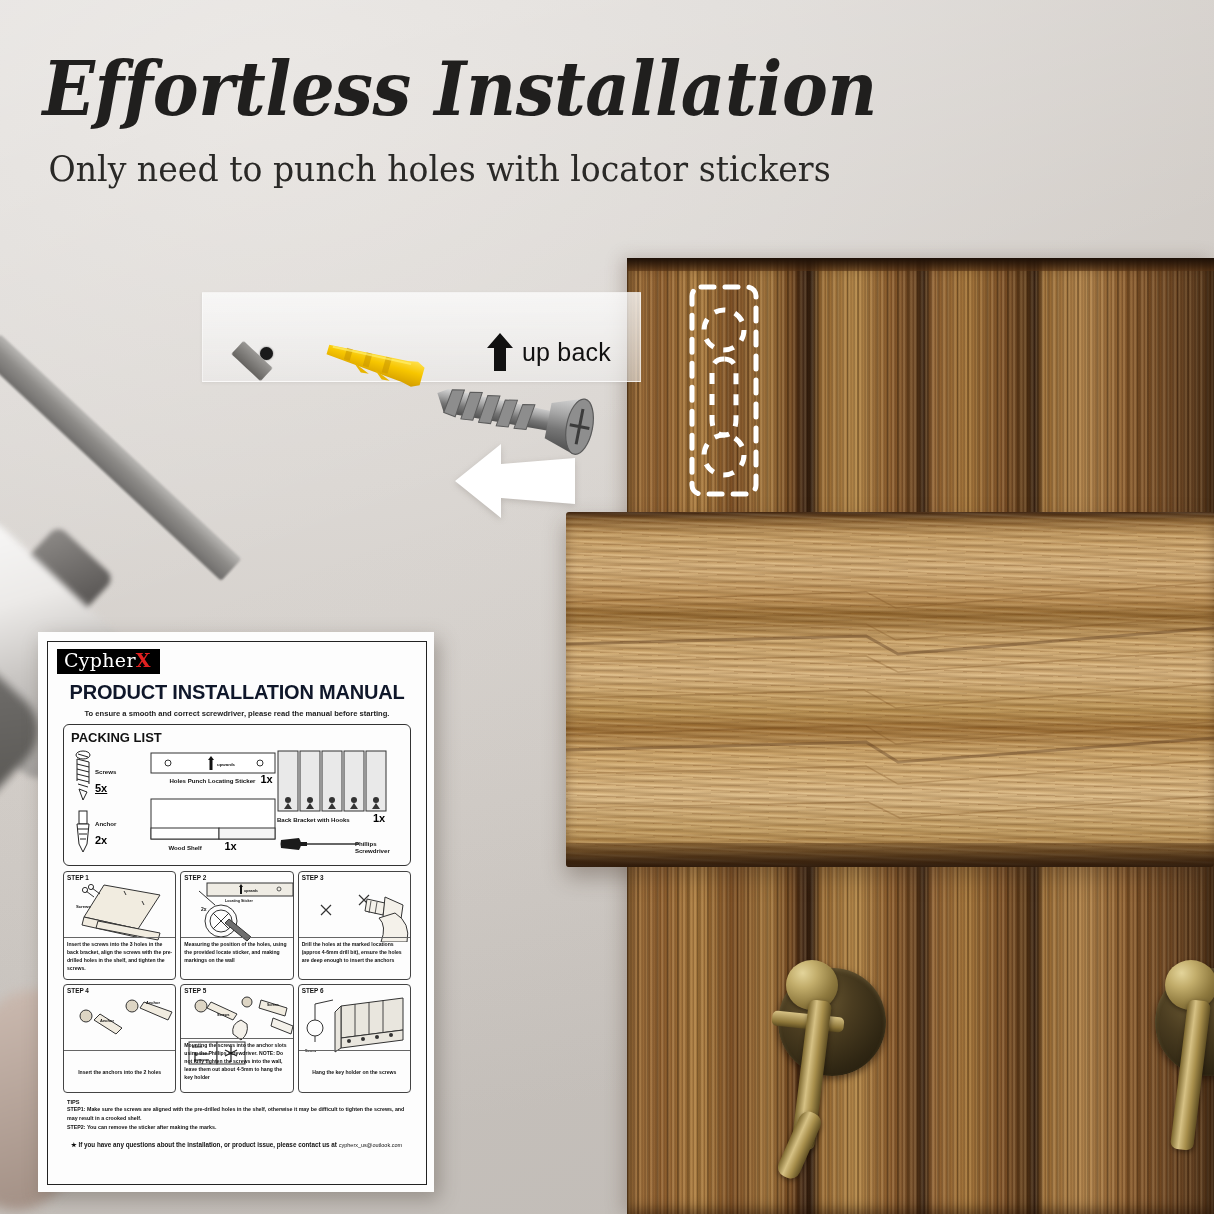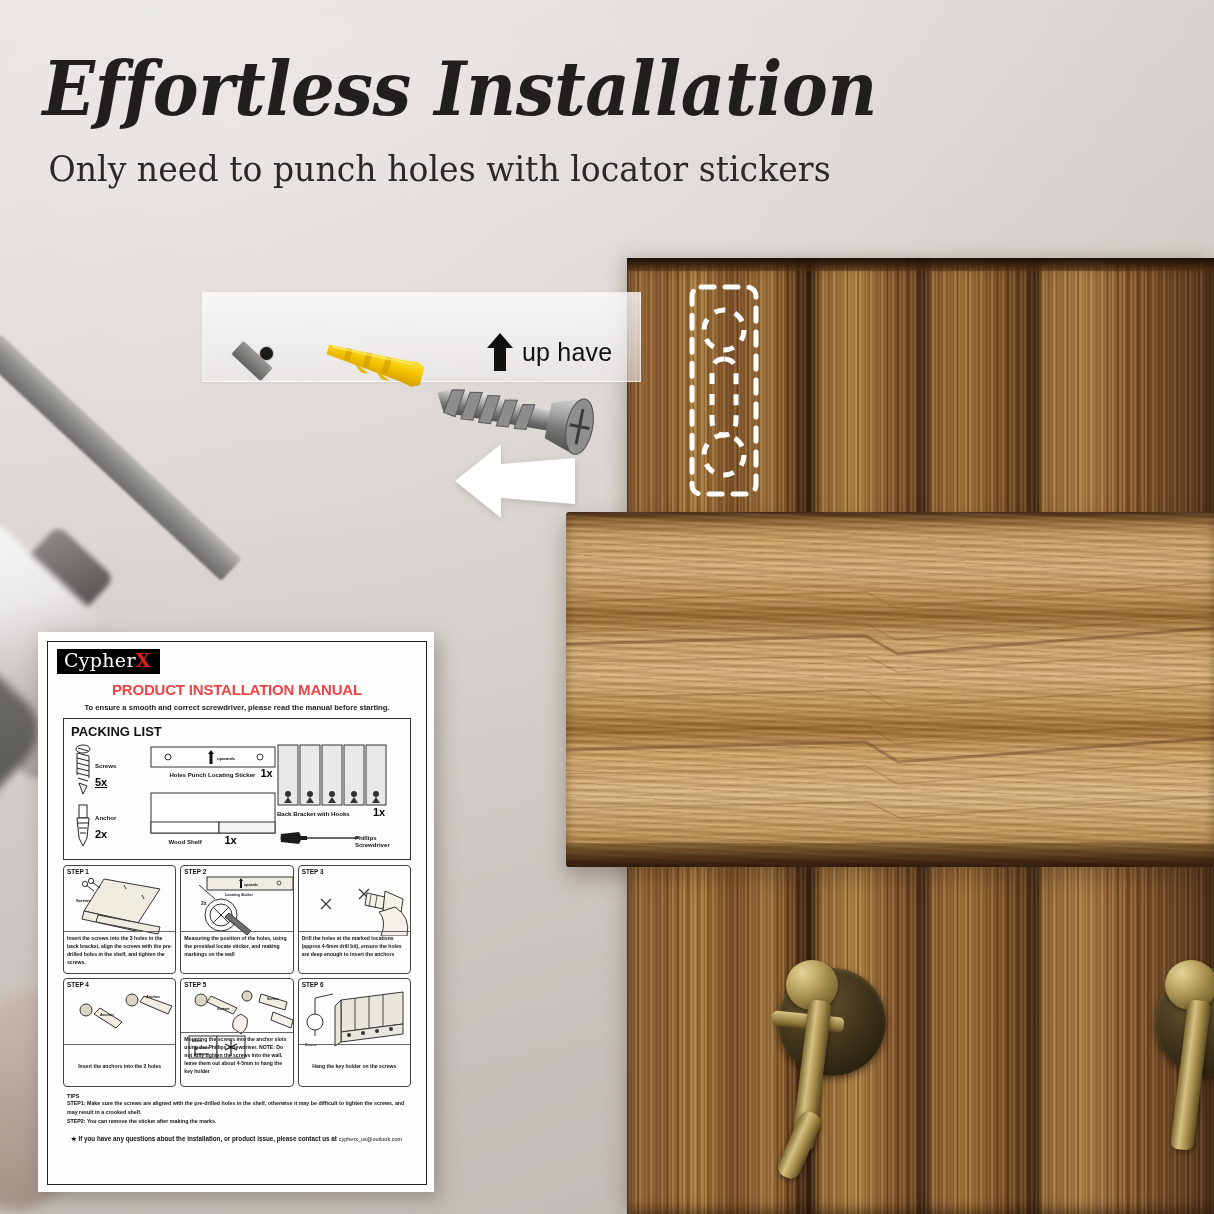--- a/index.html
+++ b/index.html
@@ -184,25 +184,25 @@
   }
   .m-inner{position:absolute;left:9px;top:9px;width:378px;height:542px;border:1.4px solid #222;}
   .m-pad{padding:7px 9px;}
   .m-logo{
     display:inline-block;background:#000;padding:2px 9px 3px 7px;
     font-family:"DejaVu Serif", serif;
     font-size:19px;letter-spacing:.3px;color:#fff;line-height:1.05;
   }
   .m-logo .x{color:#e02020;font-weight:700;}
   .m-title{
-    text-align:center;font-weight:700;font-size:15px;color:#ef4444;margin-top:7px;letter-spacing:-.2px;
+    text-align:center;font-weight:700;font-size:20px;color:#0f172a;margin-top:7px;letter-spacing:-.2px;
   }
   .m-sub{text-align:center;font-size:7.6px;font-weight:700;color:#222;margin-top:5px;}
 
-  .m-box{border:1.2px solid #333;border-radius:0;margin:6px 6px 0 6px;padding:5px 7px;}
+  .m-box{border:1.2px solid #333;border-radius:6px;margin:6px 6px 0 6px;padding:5px 7px;}
   .m-box-title{font-weight:700;font-size:13px;color:#111;}
 
   .pack-grid{display:flex;gap:6px;margin-top:3px;height:112px;}
   .pack-col{position:relative;}
   .pc1{width:78px;}
   .pc2{width:128px;}
   .pc3{width:134px;}
   .pk-label{font-size:6.1px;font-weight:700;color:#111;}
   .pk-qty{font-size:11px;font-weight:700;color:#000;}
   .pk-cap{font-size:6.1px;font-weight:700;color:#111;text-align:center;}
@@ -290,21 +290,21 @@
   <div class="sticker-strip">
     <div class="sticker-hole"></div>
   </div>
 
   <div class="upward">
     <span class="up-arrow">
       <svg width="26" height="38" viewBox="0 0 26 38">
         <path d="M13 0 L26 15 L19 15 L19 38 L7 38 L7 15 L0 15 Z" fill="#111"></path>
       </svg>
     </span>
-    <span class="upward-label">up have</span>
+    <span class="upward-label">up back</span>
   </div>
 
   <div class="anchor">
     <svg width="110" height="38" viewBox="0 0 110 38">
       <defs>
         <linearGradient id="ylw" x1="0" y1="0" x2="0" y2="1">
           <stop offset="0" stop-color="#ffe14d"></stop>
             <stop offset=".45" stop-color="#f7c600"></stop>
           <stop offset="1" stop-color="#d39d00"></stop>
         </linearGradient>

